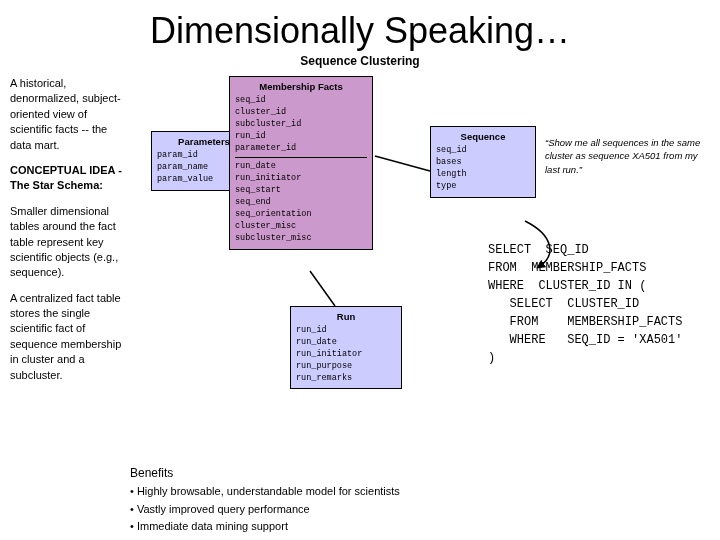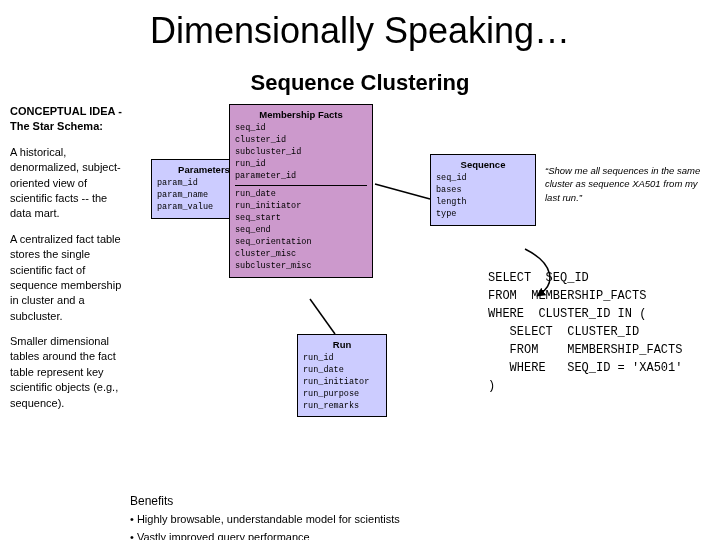--- a/index.html
+++ b/index.html
@@ -15,23 +15,23 @@
     .main-title {
       text-align: center;
       font-size: 36px;
       font-weight: normal;
       padding-top: 10px;
       color: #000;
     }
 
     .sub-title {
       text-align: center;
-      font-size: 22px;
-      color: #000;
-      margin-top: 18px;
+      font-size: 12px;
+      color: #000;
+      margin-top: 2px;
     }
 
     .content-area {
       display: flex;
       flex-direction: row;
       padding: 8px 10px 0 10px;
       gap: 10px;
     }
 
     .left-text {
@@ -103,23 +103,23 @@
 
     
     .sequence-box {
       left: 295px;
       top: 50px;
       width: 106px;
     }
 
     
     .run-box {
-      left: 162px;
+      left: 155px;
       top: 230px;
-      width: 90px;
+      width: 112px;
     }
 
     
     .box-divider {
       border-top: 1px solid #000;
       margin: 3px 0;
     }
 
     
     .sql-area {
@@ -177,30 +177,30 @@
 </head>
 <body>
 
 <h1 class="main-title">Dimensionally Speaking…</h1>
 <h2 class="sub-title">Sequence Clustering</h2>
 
 <div class="content-area">
 
   <div class="left-text">
     <div class="section">
+      <span>A historical, denormalized, subject-oriented view of scientific facts -- the data mart.</span>
+    </div>
+    <div class="section">
       <span class="section-title">CONCEPTUAL IDEA - The Star Schema:</span>
     </div>
     <div class="section">
-      <span>A historical, denormalized, subject-oriented view of scientific facts -- the data mart.</span>
+      <span>Smaller dimensional tables around the fact table represent key scientific objects (e.g., sequence).</span>
     </div>
     <div class="section">
       <span>A centralized fact table stores the single scientific fact of sequence membership in cluster and a subcluster.</span>
-    </div>
-    <div class="section">
-      <span>Smaller dimensional tables around the fact table represent key scientific objects (e.g., sequence).</span>
     </div>
   </div>
 
   <div class="diagram-area">
 
     <svg class="arrow-svg">
 
       <line x1="82" y1="90" x2="110" y2="90" stroke="black" stroke-width="1.5"></line>
 
       <line x1="240" y1="80" x2="295" y2="95" stroke="black" stroke-width="1.5"></line>

